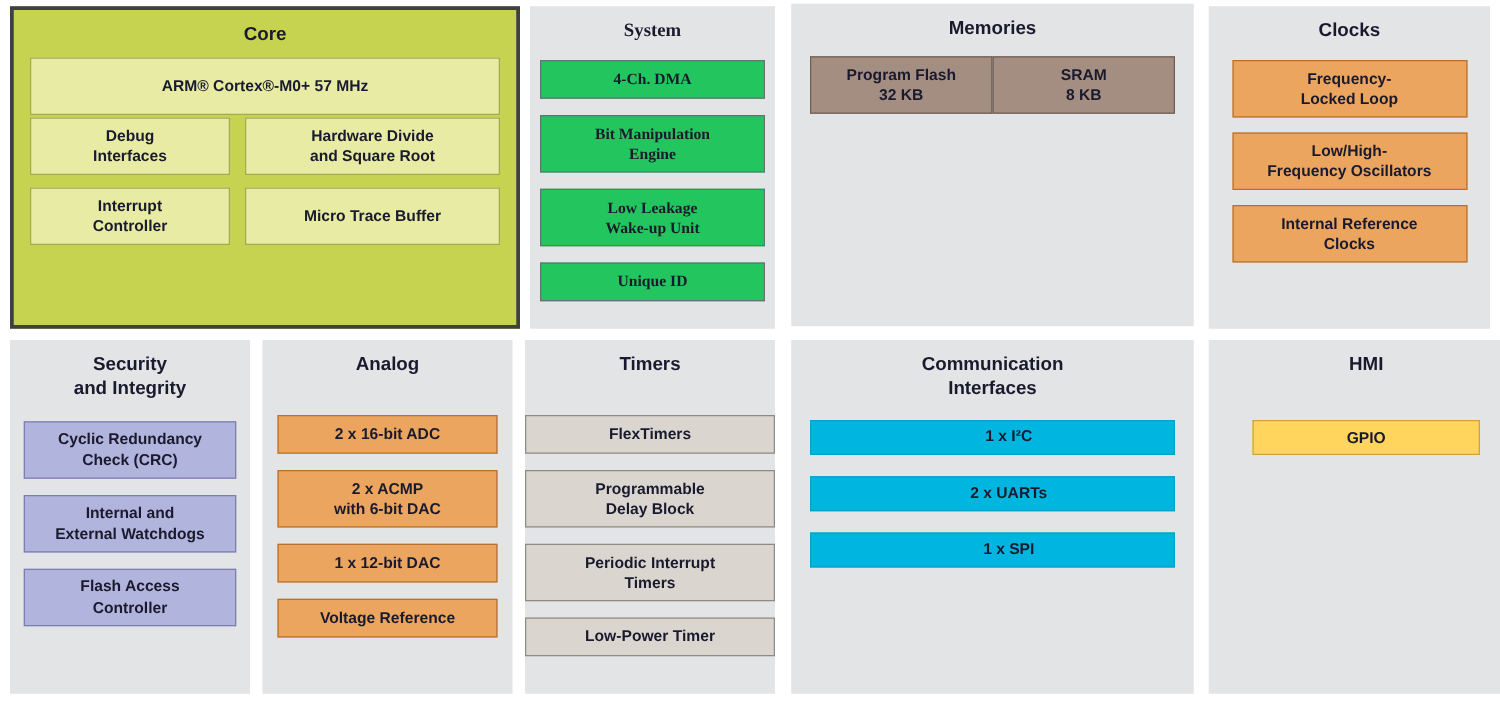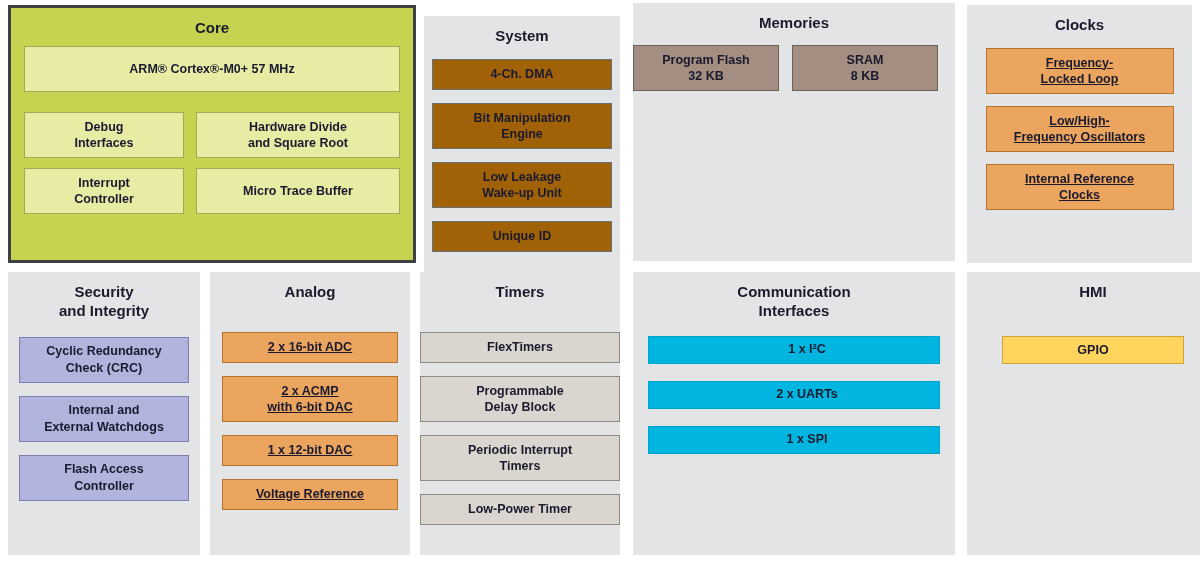--- a/index.html
+++ b/index.html
@@ -41,48 +41,48 @@
     line-height: 1.3;
     border: 1px solid;
     padding: 3px 6px;
     white-space: pre-line;
   }
   .h1 { min-height: 31px; }
   .h2 { min-height: 46px; }
 
   
   .b-core   { background: #e7eba4; border-color: #a2ab52; }
-  .b-sys    { background: #a16207; border-color: #66717a; }
+  .b-sys    { background: #22c55e; border-color: #66717a; }
   .b-mem    { background: #a38e81; border-color: #6f5e55; }
-  .b-orange { background: #eba55e; border-color: #b5722f; text-decoration: underline; }
+  .b-orange { background: #eba55e; border-color: #b5722f; }
   .b-purple { background: #b1b4dc; border-color: #7b7eae; }
   .b-timer  { background: #dad6cf; border-color: #8f8a82; }
   .b-cyan   { background: #00b5e0; border-color: #00a3ca; padding-left: 32px; }
   .b-yellow { background: #ffd55e; border-color: #cfa23e; }
 
   
   .panel-core {
     left: 8px; top: 5px; width: 408px; height: 258px;
     background: #c5d351;
     border: 3px solid #3f4041;
   }
   .core-inner { padding: 8px 13px 0 13px; }
   .cpu-block { width: 100%; min-height: 46px; }
   .core-grid {
     display: grid;
     grid-template-columns: 160px 1fr;
     gap: 10px 12px;
-    margin-top: 20px;
-  }
-  .panel-system   { left: 424px; top: 16px; width: 196px; height: 258px; }
+    margin-top: 2px;
+  }
+  .panel-system   { left: 424px; top: 5px; width: 196px; height: 258px; font-family: Liberation Serif, serif; }
   .panel-system .blocks { gap: 13px; margin-top: 13px; }
   .panel-system .block { width: 180px; }
 
   .panel-memories { left: 633px; top: 3px; width: 322px; height: 258px; }
-  .mem-row { display: flex; gap: 13px; margin-top: 12px; }
+  .mem-row { display: flex; justify-content: center; margin-top: 12px; }
   .mem-row .block { width: 146px; }
 
   .panel-clocks   { left: 967px; top: 5px; width: 225px; height: 258px; }
   .panel-clocks .blocks { gap: 12px; margin-top: 13px; }
   .panel-clocks .block { width: 188px; }
 
   
   .panel-security { left: 8px; top: 272px; width: 192px; height: 283px; }
   .panel-security .blocks { gap: 13px; margin-top: 16px; }
   .panel-security .block { width: 170px; }

